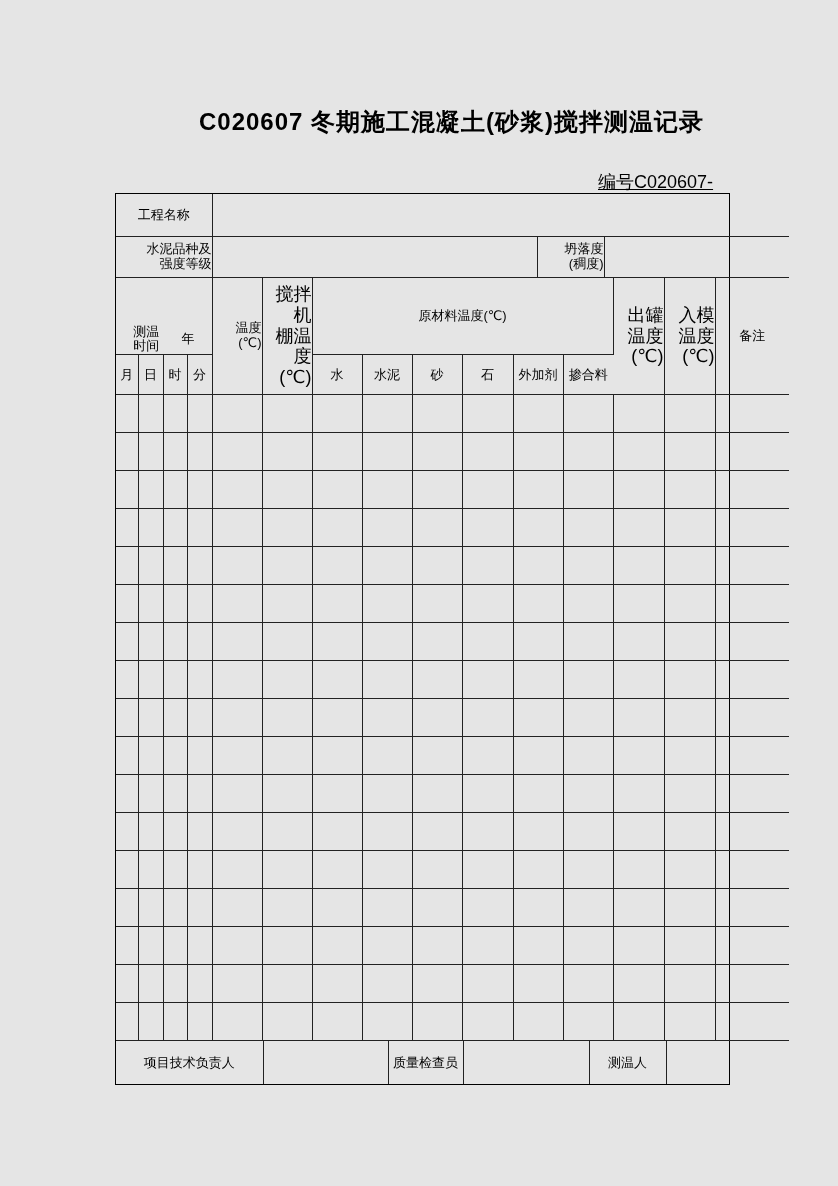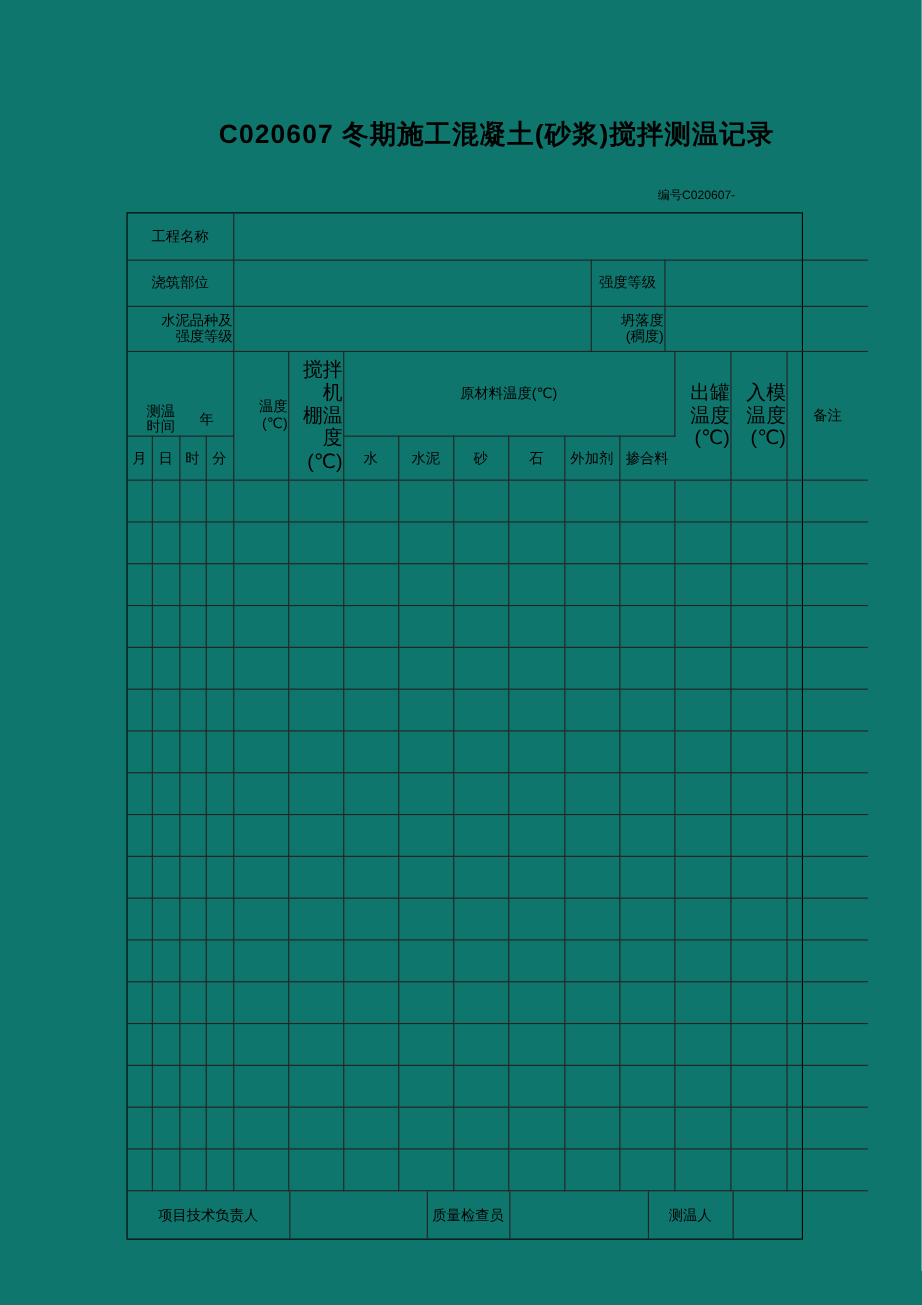--- a/index.html
+++ b/index.html
@@ -3,32 +3,33 @@
 <meta charset="utf-8">
 <style>
   * { box-sizing: border-box; }
   html, body {
     margin: 0; padding: 0;
     width: 838px; height: 1186px;
     background: #ffffff;
     font-family: "Liberation Sans", "DejaVu Sans", sans-serif;
     color: #000;
   }
-  .page { position: relative; width: 838px; height: 1186px; background: #0f766e; overflow: hidden; }
+  .page { position: relative; width: 838px; height: 1186px; background: #e5e5e5; overflow: hidden; }
 
   .title {
     position: absolute; left: 115px; top: 106px; width: 673px;
     text-align: center;
     font-size: 24px; font-weight: bold;
     letter-spacing: 1px;
     white-space: nowrap;
   }
   .docnum {
     position: absolute; left: 598px; top: 170px;
-    font-size: 11px;
+    font-size: 18px;
+    text-decoration: underline;
   }
 
   .form {
     position: absolute; left: 115px; top: 193px; width: 615px;
     border: 1px solid #000;
   }
   table {
     border-collapse: collapse;
     table-layout: fixed;
     width: 673px;
@@ -68,26 +69,20 @@
       <colgroup>
           <col style="width:96px">
           <col style="width:325px">
           <col style="width:67px">
           <col style="width:185px">
         </colgroup>
       <tbody>
           <tr style="height:42px">
         <td>工程名称</td>
         <td colspan="3"></td>
-      </tr>
-      <tr style="height:42px">
-        <td>浇筑部位</td>
-        <td></td>
-        <td>强度等级</td>
-        <td></td>
       </tr>
       <tr style="height:41px">
         <td>
           <span class="ln">水泥品种及</span>
           <span class="ln">强度等级</span>
         </td>
         <td></td>
         <td>
           <span class="ln">坍落度</span>
           <span class="ln">(稠度)</span>

